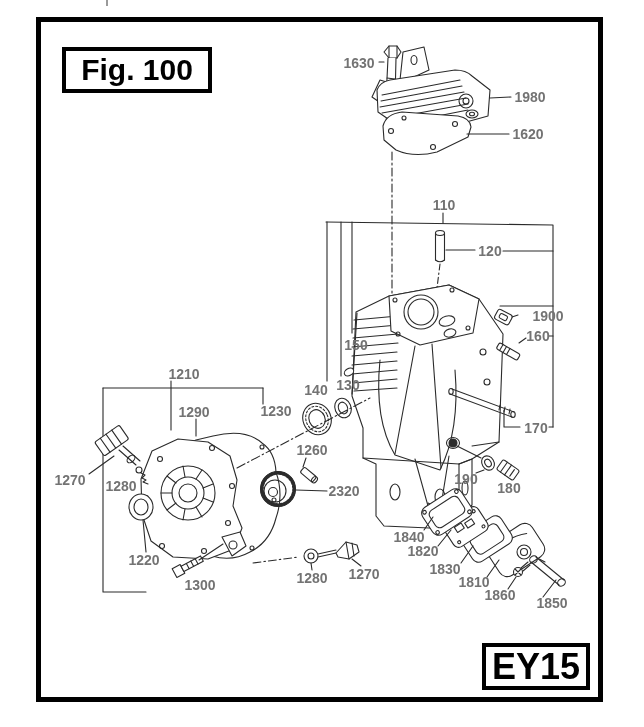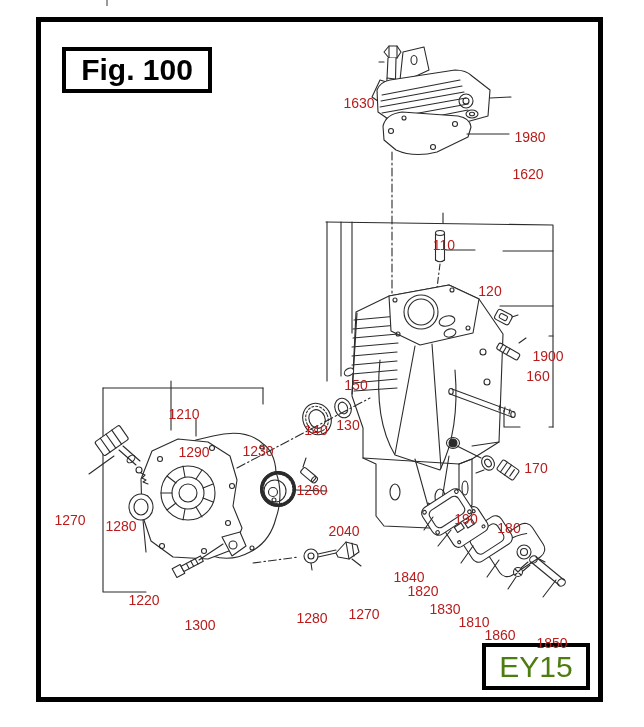--- a/index.html
+++ b/index.html
@@ -4,24 +4,24 @@
 <style>
   html,body{margin:0;padding:0;background:#fff;}
   .stage{position:relative;width:644px;height:727px;background:#ffffff;overflow:hidden;
          font-family:"Liberation Sans",sans-serif;}
   .frame{position:absolute;left:36px;top:17px;width:557px;height:675px;border:5px solid #000;}
   .titlebox{position:absolute;left:62px;top:47px;width:142px;height:38px;border:4px solid #000;
             display:flex;align-items:center;justify-content:center;}
   .titlebox span{font-weight:bold;font-size:30px;color:#000;letter-spacing:0px;}
   .modelbox{position:absolute;left:482px;top:643px;width:100px;height:39px;border:4px solid #000;
             display:flex;align-items:center;justify-content:center;}
-  .modelbox span{font-weight:normal;font-size:30px;color:#4d7c0f;}
+  .modelbox span{font-weight:bold;font-size:36px;color:#000000;}
   svg.art{position:absolute;left:0;top:0;}
-  .callout{position:absolute;transform:translate(-50%,-50%);font-weight:normal;font-size:14px;
-           color:#b91c1c;white-space:nowrap;line-height:1;margin-top:40px;}
+  .callout{position:absolute;transform:translate(-50%,-50%);font-weight:bold;font-size:14px;
+           color:#737373;white-space:nowrap;line-height:1;}
   .ticktop{position:absolute;left:106px;top:0;width:2px;height:6px;background:#9a9a9a;}
 </style>
 </head>
 <body>
 
 <div class="stage">
   <div class="ticktop"></div>
   <div class="frame"></div>
 
   <div class="titlebox">
@@ -304,25 +304,25 @@
       <div class="callout" style="left: 528px; top: 134px;">1620</div>
       <div class="callout" style="left: 444px; top: 205px;">110</div>
       <div class="callout" style="left: 490px; top: 251px;">120</div>
       <div class="callout" style="left: 548px; top: 316px;">1900</div>
       <div class="callout" style="left: 538px; top: 336px;">160</div>
       <div class="callout" style="left: 356px; top: 345px;">150</div>
       <div class="callout" style="left: 348px; top: 385px;">130</div>
       <div class="callout" style="left: 316px; top: 390px;">140</div>
       <div class="callout" style="left: 184px; top: 374px;">1210</div>
       <div class="callout" style="left: 194px; top: 412px;">1290</div>
-      <div class="callout" style="left: 258px; top: 411px;">1230</div>
+      <div class="callout" style="left: 276px; top: 411px;">1230</div>
       <div class="callout" style="left: 312px; top: 450px;">1260</div>
       <div class="callout" style="left: 70px; top: 480px;">1270</div>
       <div class="callout" style="left: 121px; top: 486px;">1280</div>
-      <div class="callout" style="left: 344px; top: 491px;">2040</div>
+      <div class="callout" style="left: 344px; top: 491px;">2320</div>
       <div class="callout" style="left: 536px; top: 428px;">170</div>
       <div class="callout" style="left: 466px; top: 479px;">190</div>
       <div class="callout" style="left: 509px; top: 488px;">180</div>
       <div class="callout" style="left: 144px; top: 560px;">1220</div>
       <div class="callout" style="left: 200px; top: 585px;">1300</div>
       <div class="callout" style="left: 312px; top: 578px;">1280</div>
       <div class="callout" style="left: 364px; top: 574px;">1270</div>
       <div class="callout" style="left: 409px; top: 537px;">1840</div>
       <div class="callout" style="left: 423px; top: 551px;">1820</div>
       <div class="callout" style="left: 445px; top: 569px;">1830</div>

